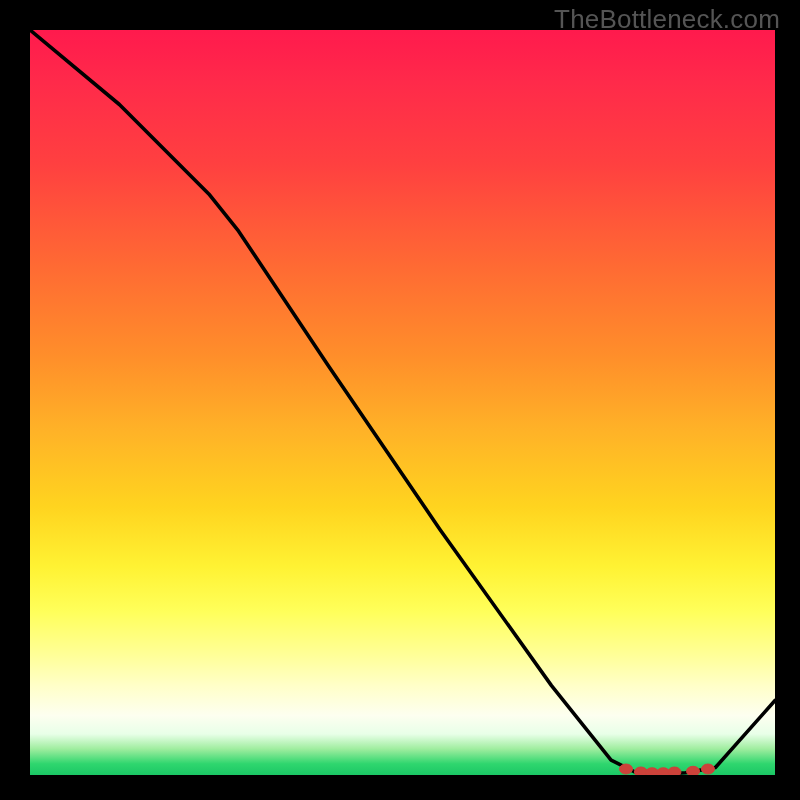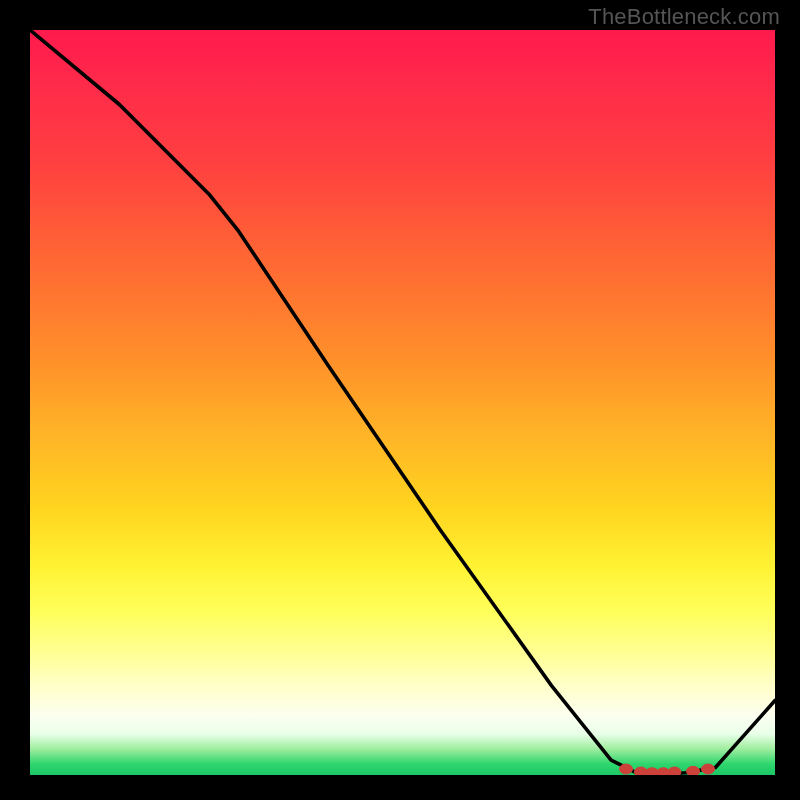--- a/index.html
+++ b/index.html
@@ -9,21 +9,21 @@
     background: #000;
     position: relative;
     font-family: Arial, Helvetica, sans-serif;
     overflow: hidden;
   }
   .attribution {
     position: absolute;
     top: 4px;
     right: 20px;
     color: #555;
-    font-size: 22px;
+    font-size: 26px;
     font-weight: 500;
     letter-spacing: 0.2px;
   }
   .plot-area {
     position: absolute;
     left: 30px;
     top: 30px;
     width: 745px;
     height: 745px;
     overflow: hidden;

